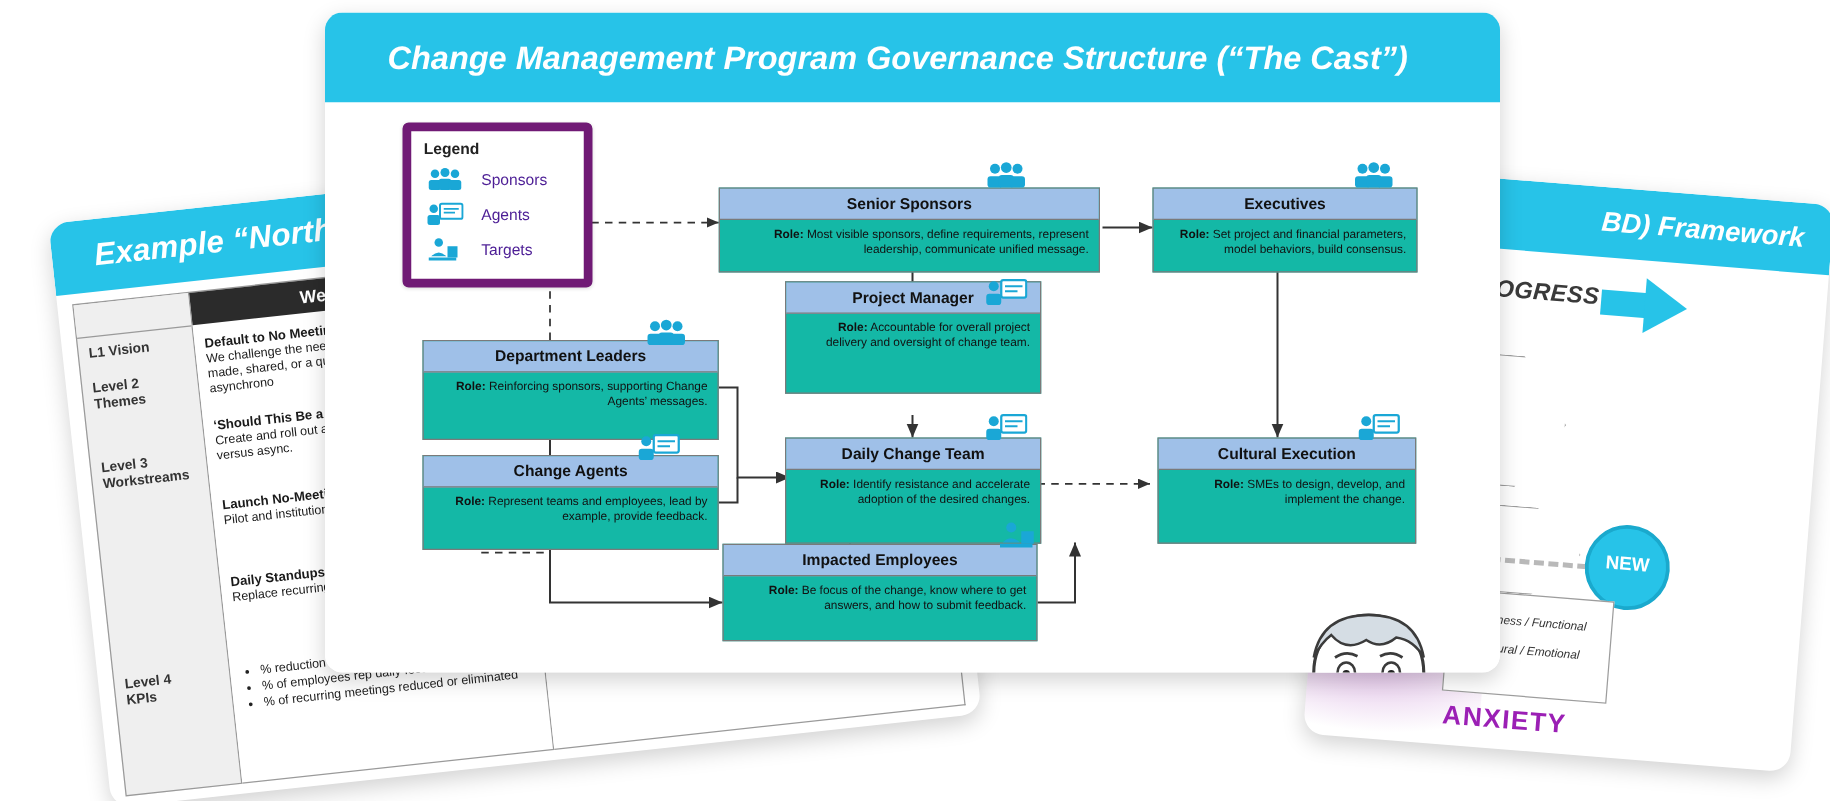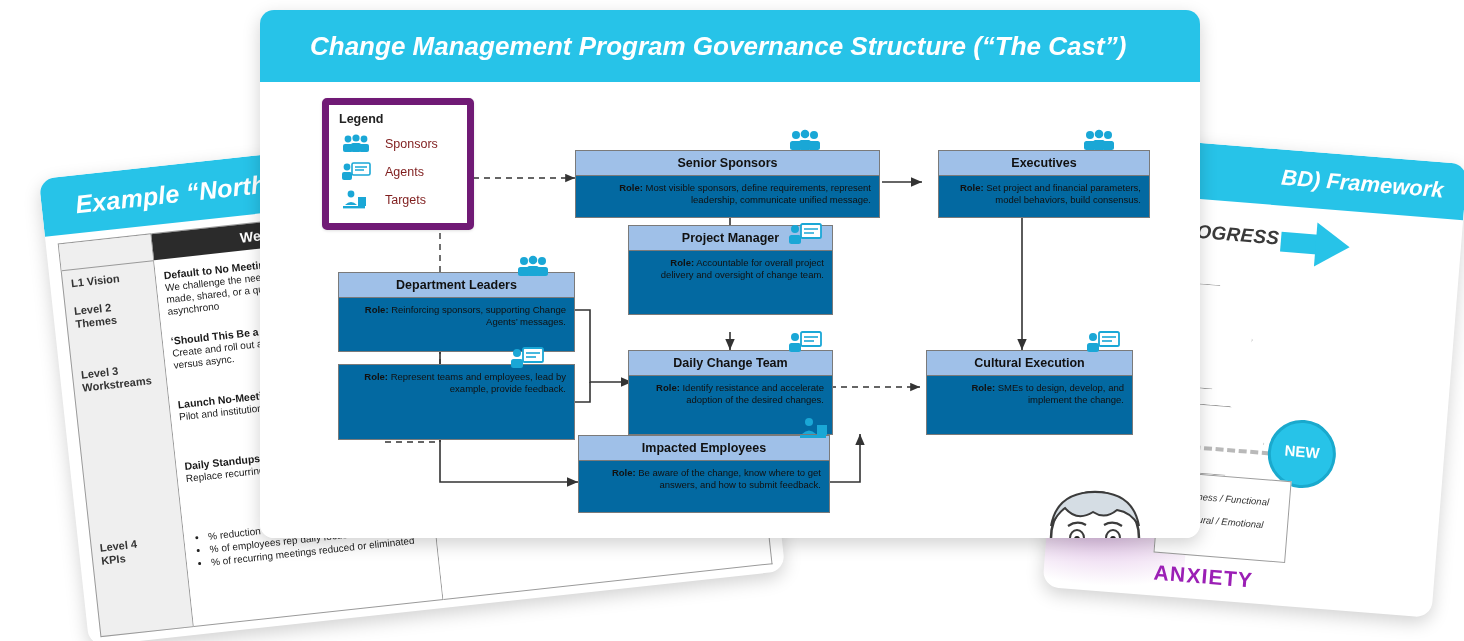--- a/index.html
+++ b/index.html
@@ -295,29 +295,29 @@
     margin: 7px 0 4px 10px;
   }
   .legend-row {
     display: flex;
     align-items: center;
     height: 28px;
     margin-left: 12px;
   }
   .legend-row .lbl {
     font-size: 12.5px;
-    color: #7f1d1d;
+    color: #4c1d95;
     margin-left: 14px;
   }
 
   
   .node {
     position: absolute;
     border: 1px solid #7a7a7a;
-    background: #0369a1;
+    background: #14b8a6;
     box-sizing: border-box;
   }
   .node .title {
     background: #9fc0e8;
     border-bottom: 1px solid #7a7a7a;
     text-align: center;
     font-weight: bold;
     font-size: 12.5px;
     color: #111;
     padding: 5px 2px;
@@ -504,21 +504,21 @@
       </div>
       <svg class="people-icon" style="left:528px; top:46px;" viewBox="0 0 34 24">
         <circle cx="8" cy="7" r="4" fill="#1aa7d6"></circle>
           <rect x="2" y="13" width="12" height="9" rx="2.5" fill="#1aa7d6"></rect>
         <circle cx="17" cy="6" r="4.3" fill="#1aa7d6"></circle>
           <rect x="11" y="12" width="12" height="10" rx="2.5" fill="#1aa7d6"></rect>
         <circle cx="26" cy="7" r="4" fill="#1aa7d6"></circle>
           <rect x="20" y="13" width="12" height="9" rx="2.5" fill="#1aa7d6"></rect>
       </svg>
 
-      <div class="node" style="left:662px; top:68px; width:212px; height:68px;margin-left:16px;">
+      <div class="node" style="left:662px; top:68px; width:212px; height:68px;">
         <div class="title">Executives</div>
         <div class="role"><b>Role:</b><span> Set project and financial parameters, model behaviors, build consensus.</span></div>
       </div>
       <svg class="people-icon" style="left:822px; top:46px;" viewBox="0 0 34 24">
         <circle cx="8" cy="7" r="4" fill="#1aa7d6"></circle>
           <rect x="2" y="13" width="12" height="9" rx="2.5" fill="#1aa7d6"></rect>
         <circle cx="17" cy="6" r="4.3" fill="#1aa7d6"></circle>
           <rect x="11" y="12" width="12" height="10" rx="2.5" fill="#1aa7d6"></rect>
         <circle cx="26" cy="7" r="4" fill="#1aa7d6"></circle>
           <rect x="20" y="13" width="12" height="9" rx="2.5" fill="#1aa7d6"></rect>
@@ -543,20 +543,21 @@
       <svg class="people-icon" style="left:256px; top:172px;" viewBox="0 0 34 24">
         <circle cx="8" cy="7" r="4" fill="#1aa7d6"></circle>
           <rect x="2" y="13" width="12" height="9" rx="2.5" fill="#1aa7d6"></rect>
         <circle cx="17" cy="6" r="4.3" fill="#1aa7d6"></circle>
           <rect x="11" y="12" width="12" height="10" rx="2.5" fill="#1aa7d6"></rect>
         <circle cx="26" cy="7" r="4" fill="#1aa7d6"></circle>
           <rect x="20" y="13" width="12" height="9" rx="2.5" fill="#1aa7d6"></rect>
       </svg>
 
       <div class="node" style="left:78px; top:282px; width:237px; height:76px;">
+        <div class="title">Change Agents</div>
         <div class="role"><b>Role:</b><span> Represent teams and employees, lead by example, provide feedback.</span></div>
       </div>
       <svg class="people-icon" style="left:250px; top:264px;" viewBox="0 0 34 24">
         <rect x="13" y="2" width="20" height="14" rx="1.6" fill="#ffffff" stroke="#1aa7d6" stroke-width="1.8"></rect>
         <line x1="16" y1="7" x2="30" y2="7" stroke="#1aa7d6" stroke-width="1.6"></line>
         <line x1="16" y1="11" x2="26" y2="11" stroke="#1aa7d6" stroke-width="1.6"></line>
         <circle cx="7" cy="7" r="4" fill="#1aa7d6"></circle>
           <rect x="1" y="13" width="12" height="9" rx="2.5" fill="#1aa7d6"></rect>
       </svg>
 
@@ -579,21 +580,21 @@
       <svg class="people-icon" style="left:826px; top:248px;" viewBox="0 0 34 24">
         <rect x="13" y="2" width="20" height="14" rx="1.6" fill="#ffffff" stroke="#1aa7d6" stroke-width="1.8"></rect>
         <line x1="16" y1="7" x2="30" y2="7" stroke="#1aa7d6" stroke-width="1.6"></line>
         <line x1="16" y1="11" x2="26" y2="11" stroke="#1aa7d6" stroke-width="1.6"></line>
         <circle cx="7" cy="7" r="4" fill="#1aa7d6"></circle>
           <rect x="1" y="13" width="12" height="9" rx="2.5" fill="#1aa7d6"></rect>
       </svg>
 
       <div class="node" style="left:318px; top:353px; width:252px; height:78px;">
         <div class="title">Impacted Employees</div>
-        <div class="role"><b>Role:</b><span> Be aware of the change, know where to get answers, and how to submit feedback.</span></div>
+        <div class="role"><b>Role:</b><span> Be focus of the change, know where to get answers, and how to submit feedback.</span></div>
       </div>
       <svg class="people-icon" style="left:538px; top:334px;" viewBox="0 0 34 24">
         <circle cx="11" cy="6" r="4" fill="#1aa7d6"></circle>
         <path d="M4 18 q7 -7 14 0 z" fill="#1aa7d6"></path>
         <rect x="2" y="19" width="26" height="3" fill="#1aa7d6"></rect>
         <rect x="19" y="9" width="10" height="10" fill="#1aa7d6"></rect>
       </svg>
 
       <svg class="face" viewBox="0 0 120 110">
         <ellipse cx="60" cy="78" rx="44" ry="46" fill="#ffffff" stroke="#3b3b3b" stroke-width="2.5"></ellipse>

